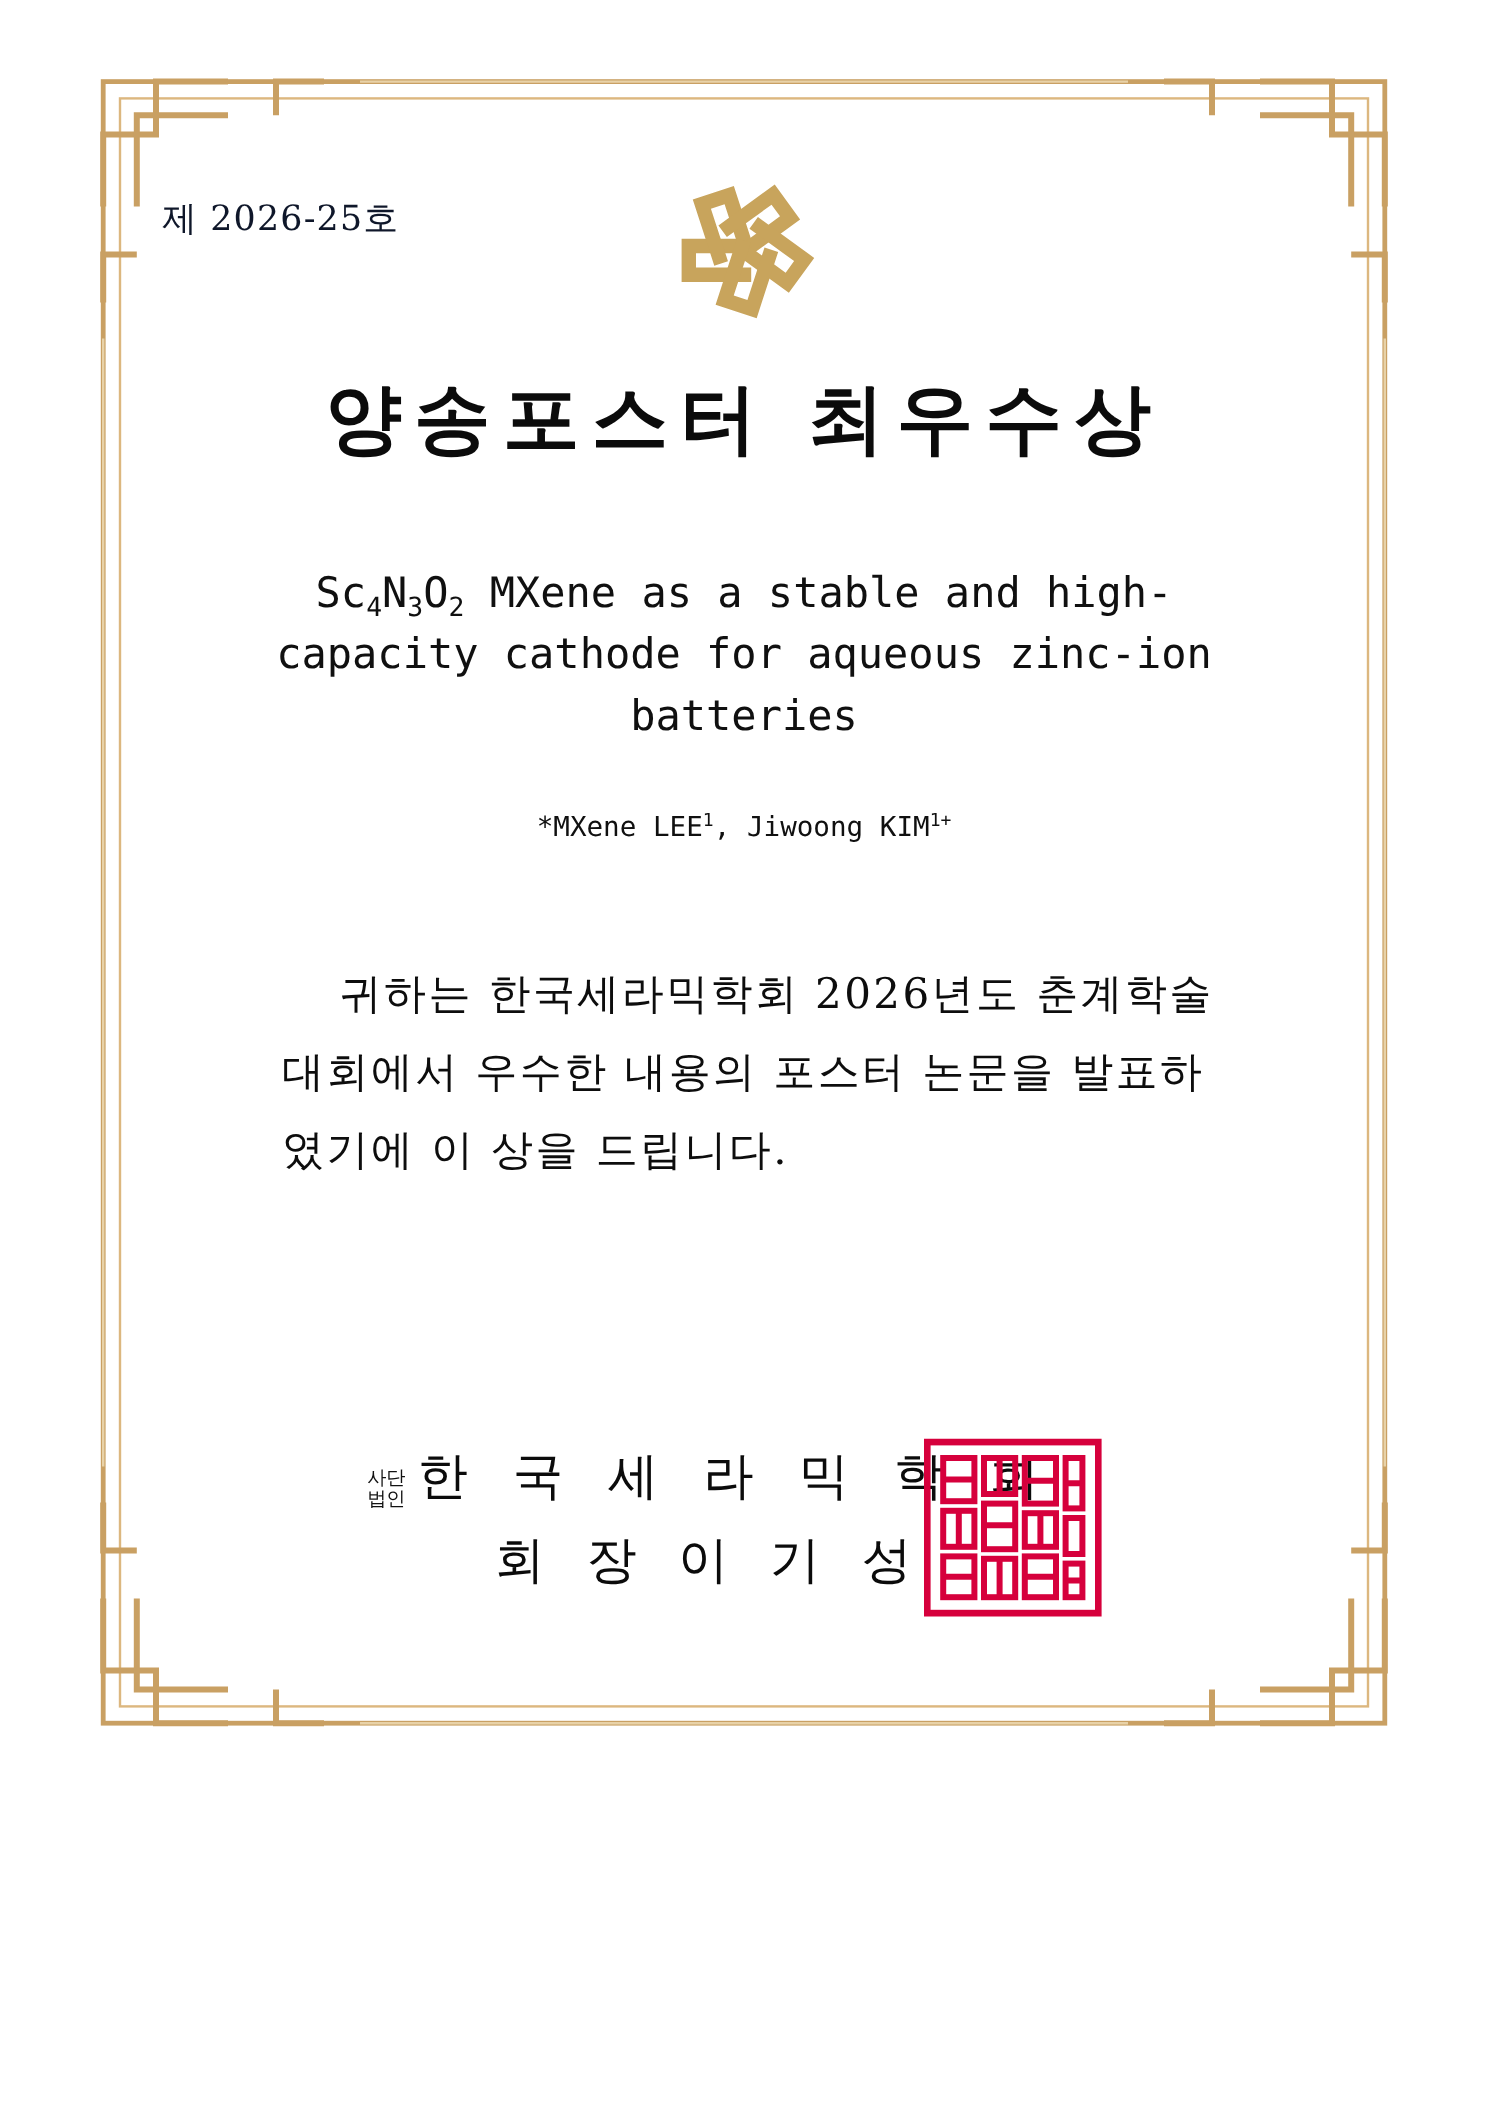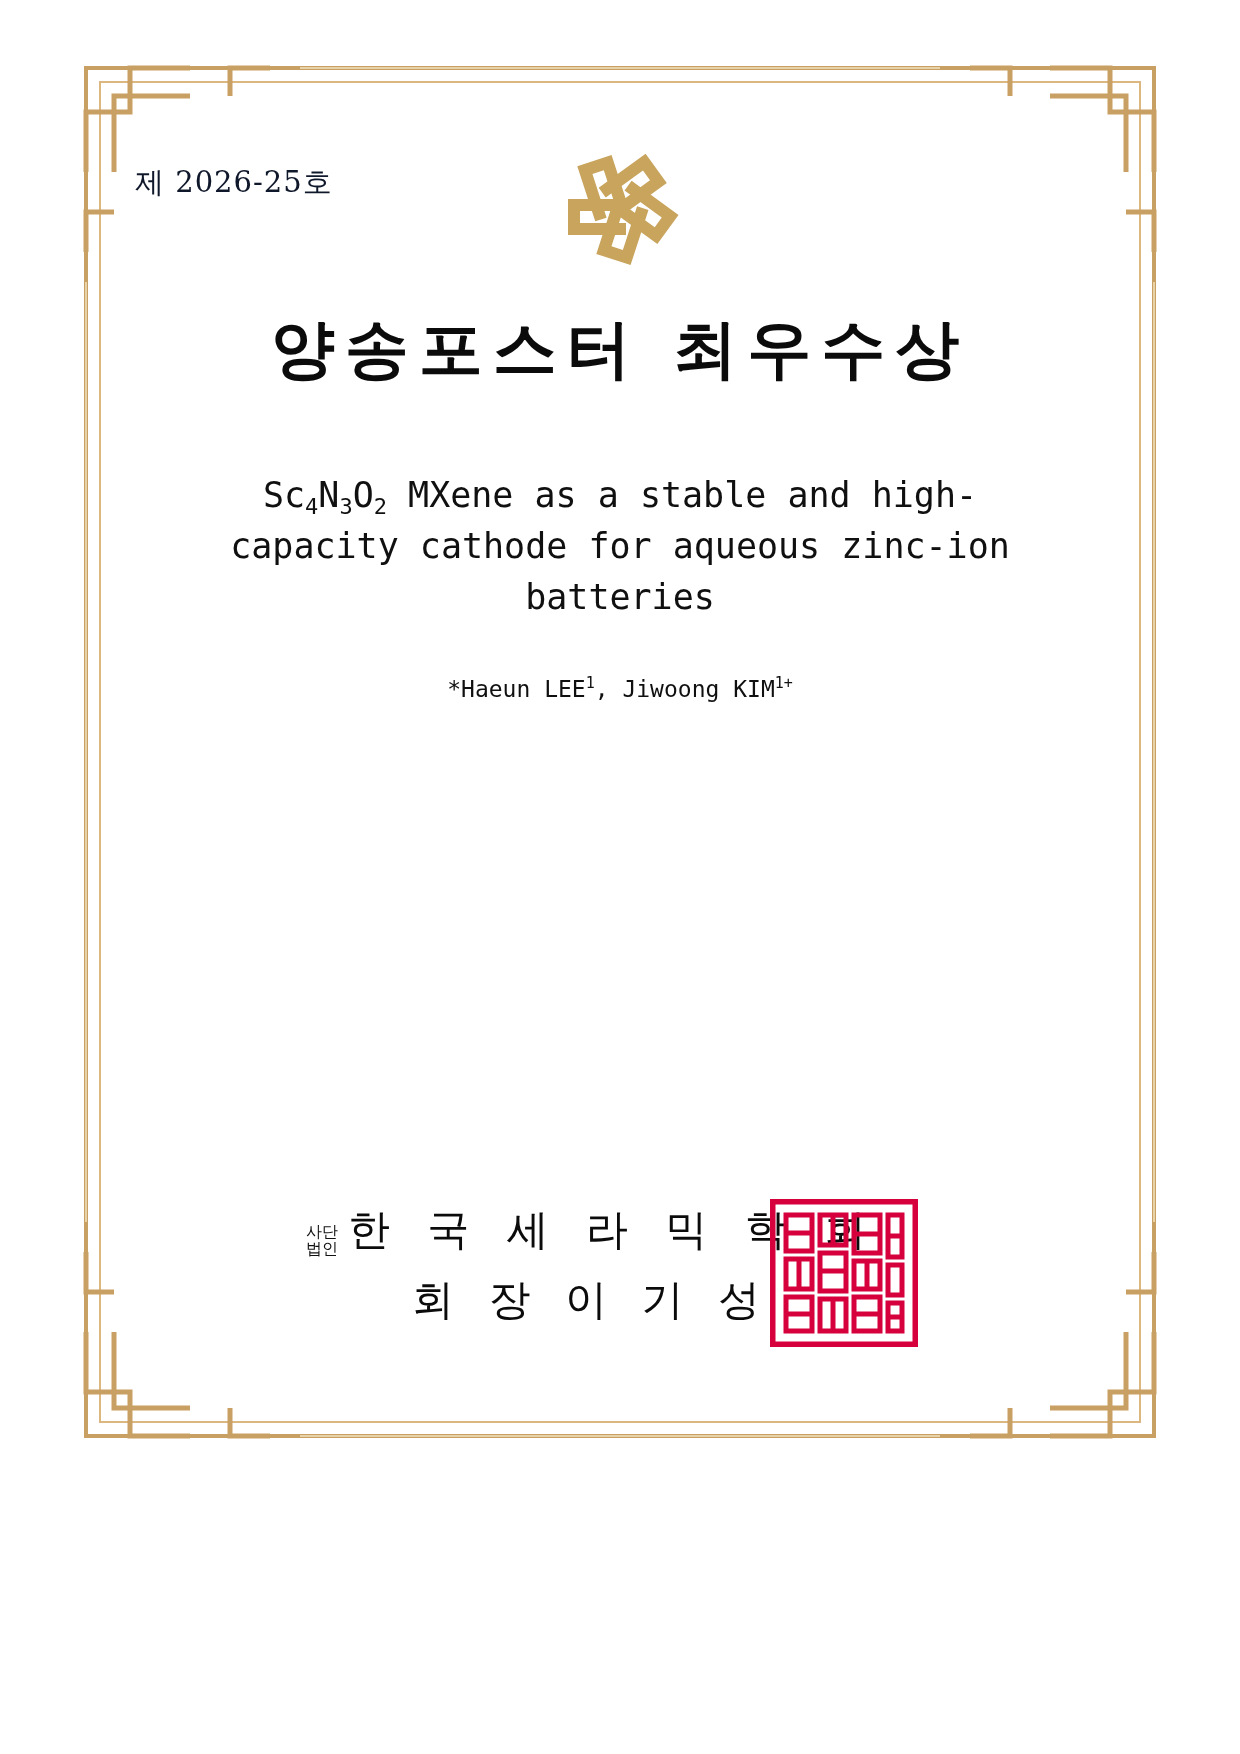--- a/index.html
+++ b/index.html
@@ -252,24 +252,25 @@
   </div>
 
   <div class="award-title">양송포스터 최우수상</div>
 
   <div class="paper-title">
     <span>Sc</span><sub>4</sub><span>N</span><sub>3</sub><span>O</span><sub>2</sub><span> MXene as a stable and high-capacity cathode for aqueous zinc-ion batteries</span>
   </div>
 
   <div class="authors">
     <div>
-      <span>*Haeun LEE</span><sup>1</sup><span>, Jiwoong KIM</span><sup>1+</sup>
+      <span>*MXene LEE</span><sup>1</sup><span>, Jiwoong KIM</span><sup>1+</sup>
     </div>
   </div>
 
+  <div class="body-text">귀하는 한국세라믹학회 2026년도 춘계학술대회에서 우수한 내용의 포스터 논문을 발표하였기에 이 상을 드립니다.</div>
 
 
   <div class="signature-block">
     <div class="sig-line1">
       <span class="corp-mark">
         <span>사단</span><br>
         <span>법인</span>
       </span>
       <span class="org-name">한 국 세 라 믹 학 회</span>
     </div>

